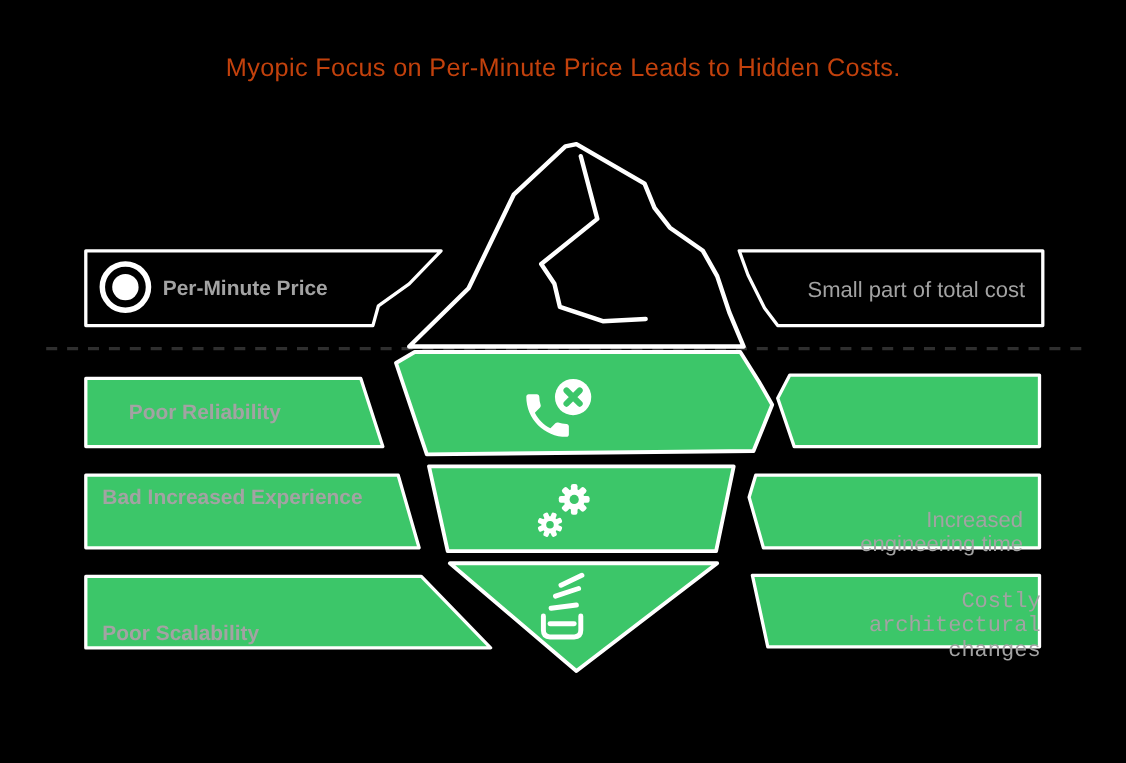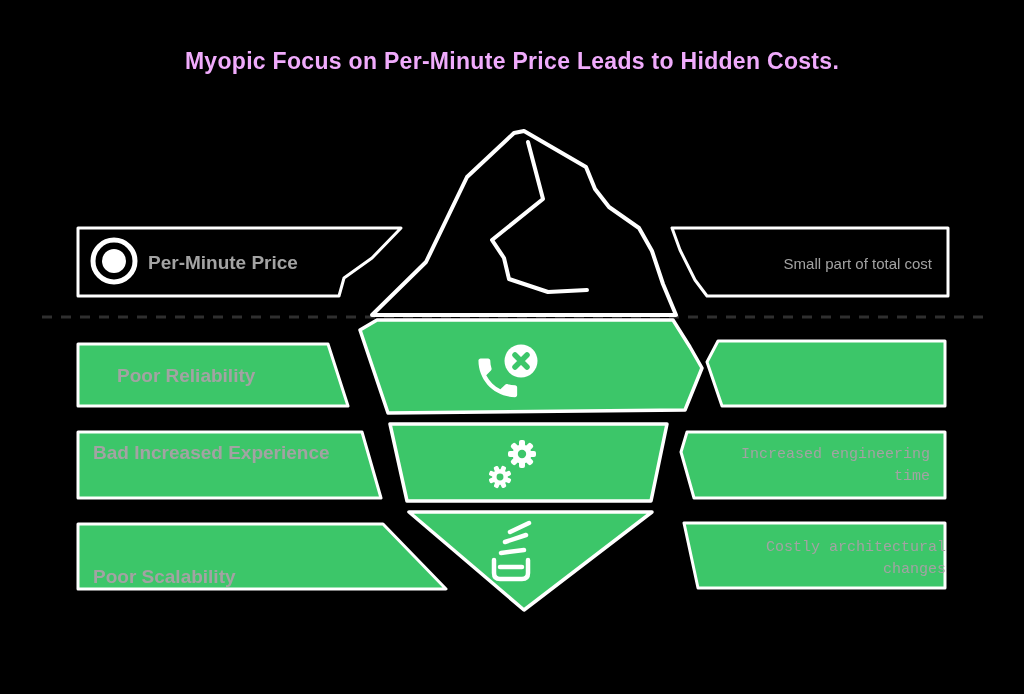--- a/index.html
+++ b/index.html
@@ -4,24 +4,24 @@
 <style>
   html,body{margin:0;padding:0;background:#000;}
   .stage{
     position:relative;width:1024px;height:694px;background:#000000;
     overflow:hidden;font-family:"Liberation Sans",sans-serif;
   }
   .stage svg{position:absolute;left:0;top:0;}
   .txt{position:absolute;color:#a3a3a3;white-space:pre-line;}
   .title{
     position:absolute;top:48px;left:0;width:1024px;text-align:center;
-    font-size:23px;font-weight:700;color:#f0abfc;letter-spacing:.3px;
+    font-size:23px;font-weight:400;color:#c2410c;letter-spacing:.3px;
   }
   .lbl-bold{font-size:19px;font-weight:700;line-height:27px;}
-  .lbl-reg{font-size:15px;font-weight:400;line-height:22px;text-align:right;}
+  .lbl-reg{font-size:20px;font-weight:400;line-height:22px;text-align:right;}
   .outline{stroke:#ffffff;stroke-linejoin:round;stroke-linecap:round;}
 </style>
 </head>
 <body>
 
 <div class="stage">
 
   <svg width="1024" height="694" viewBox="0 0 1024 694">
 
     <line x1="42" y1="317" x2="984" y2="317" stroke="#2f2f2f" stroke-width="3" stroke-dasharray="10 9"></line>
@@ -98,18 +98,18 @@
   </svg>
 
   <div class="title">Myopic Focus on Per-Minute Price Leads to Hidden Costs.</div>
 
   <div class="txt lbl-bold" style="left:148px;top:249px;">Per-Minute Price</div>
   <div class="txt lbl-reg" style="right:92px;top:253px;width:220px;">Small part of total cost</div>
 
   <div class="txt lbl-bold" style="left:93px;top:362px;margin-left:24px;">Poor Reliability</div>
 
   <div class="txt lbl-bold" style="left:93px;top:439px;width:250px;">Bad Increased Experience</div>
-  <div class="txt lbl-reg" style="right:94px;top:444px;width:195px;font-family:Liberation Mono, monospace;">Increased engineering time</div>
+  <div class="txt lbl-reg" style="right:94px;top:462px;width:195px;">Increased engineering time</div>
 
   <div class="txt lbl-bold" style="left:93px;top:563px;">Poor Scalability</div>
   <div class="txt lbl-reg" style="right:78px;top:537px;width:185px;font-family:Liberation Mono, monospace;">Costly architectural changes</div>
 
 </div>
 
 </body></html>

